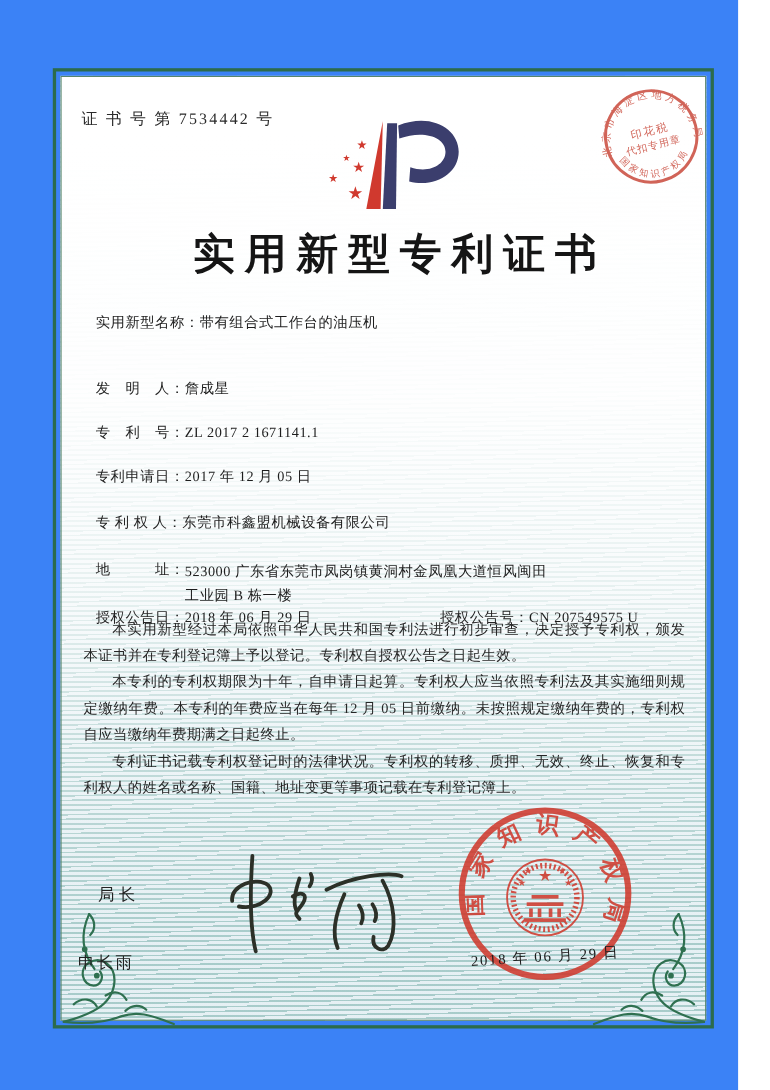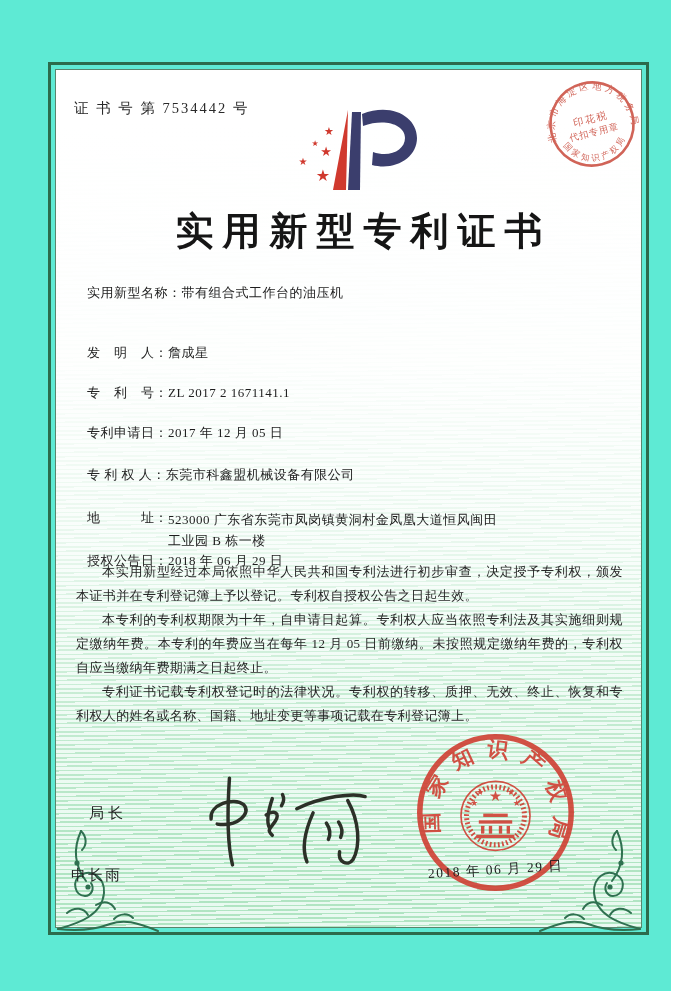--- a/index.html
+++ b/index.html
@@ -1,18 +1,18 @@
 <!DOCTYPE html>
 <html><head>
 <meta charset="utf-8">
 <style>
   html,body{margin:0;padding:0;background:#ffffff;}
   .page{
     position:relative;width:671px;height:991px;overflow:hidden;
-    background:#5eead4;
+    background:#3b82f6;
     font-family:"Liberation Serif","DejaVu Serif",serif;
     color:#1e1e1e;
   }
   
   .border-outer{
     position:absolute;left:48px;top:62px;width:601px;height:873px;
     border:3px solid #2c6b4c;box-sizing:border-box;
   }
   .border-inner{
     position:absolute;left:4px;top:4px;right:4px;bottom:4px;
@@ -150,20 +150,23 @@
       <span class="flabel">专 利 权 人：</span><span class="fvalue">东莞市科鑫盟机械设备有限公司</span>
     </div>
     <div class="frow" style="top:509px;">
       <span class="flabel">地　　　址：</span><span class="fvalue fvalue-wrap">523000 广东省东莞市凤岗镇黄洞村金凤凰大道恒风闽田工业园 B 栋一楼</span>
     </div>
     <div class="frow" style="top:552px;">
       <span class="flabel">授权公告日：</span><span class="fvalue">2018 年 06 月 29 日</span>
     </div>
   </div>
 
+  <div class="grant-no-group">
+    <span class="flabel">授权公告号：</span><span class="fvalue">CN 207549575 U</span>
+  </div>
 
   <div class="paras">
     <p>本实用新型经过本局依照中华人民共和国专利法进行初步审查，决定授予专利权，颁发本证书并在专利登记簿上予以登记。专利权自授权公告之日起生效。</p>
     <p>本专利的专利权期限为十年，自申请日起算。专利权人应当依照专利法及其实施细则规定缴纳年费。本专利的年费应当在每年 12 月 05 日前缴纳。未按照规定缴纳年费的，专利权自应当缴纳年费期满之日起终止。</p>
     <p>专利证书记载专利权登记时的法律状况。专利权的转移、质押、无效、终止、恢复和专利权人的姓名或名称、国籍、地址变更等事项记载在专利登记簿上。</p>
   </div>
 
   <div class="director-role">局长</div>
   <div class="director-name">申长雨</div>
 

